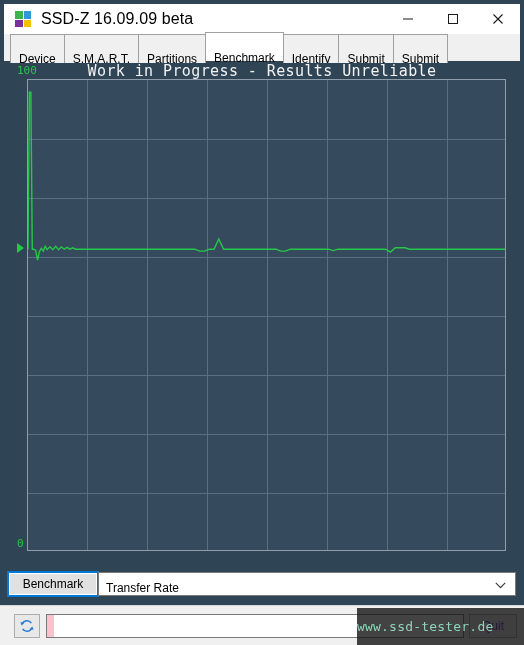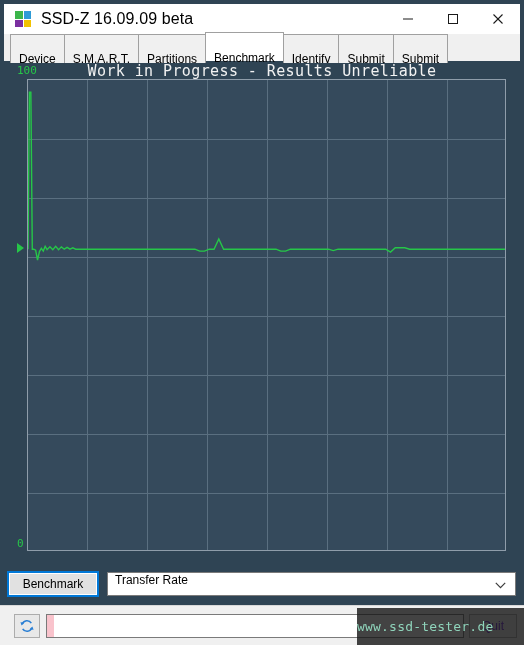--- a/index.html
+++ b/index.html
@@ -217,28 +217,27 @@
     box-shadow: inset 0 0 0 1px #ffffff;
     font-size: 12px;
     color: #000000;
     display: flex;
     align-items: center;
     justify-content: center;
     box-sizing: border-box;
     cursor: default;
   }
   #transfer-select {
-    margin-left: 9px;
     flex: 1;
     height: 24px;
     background: #ffffff;
     border: 1px solid #7a7a7a;
     box-sizing: border-box;
     display: flex;
-    align-items: flex-start;
+    align-items: flex-end;
     position: relative;
     cursor: default;
   }
   #transfer-select-label {
     margin-left: 7px;
     font-size: 12px;
     color: #000000;
   }
   #select-arrow {
     position: absolute;

